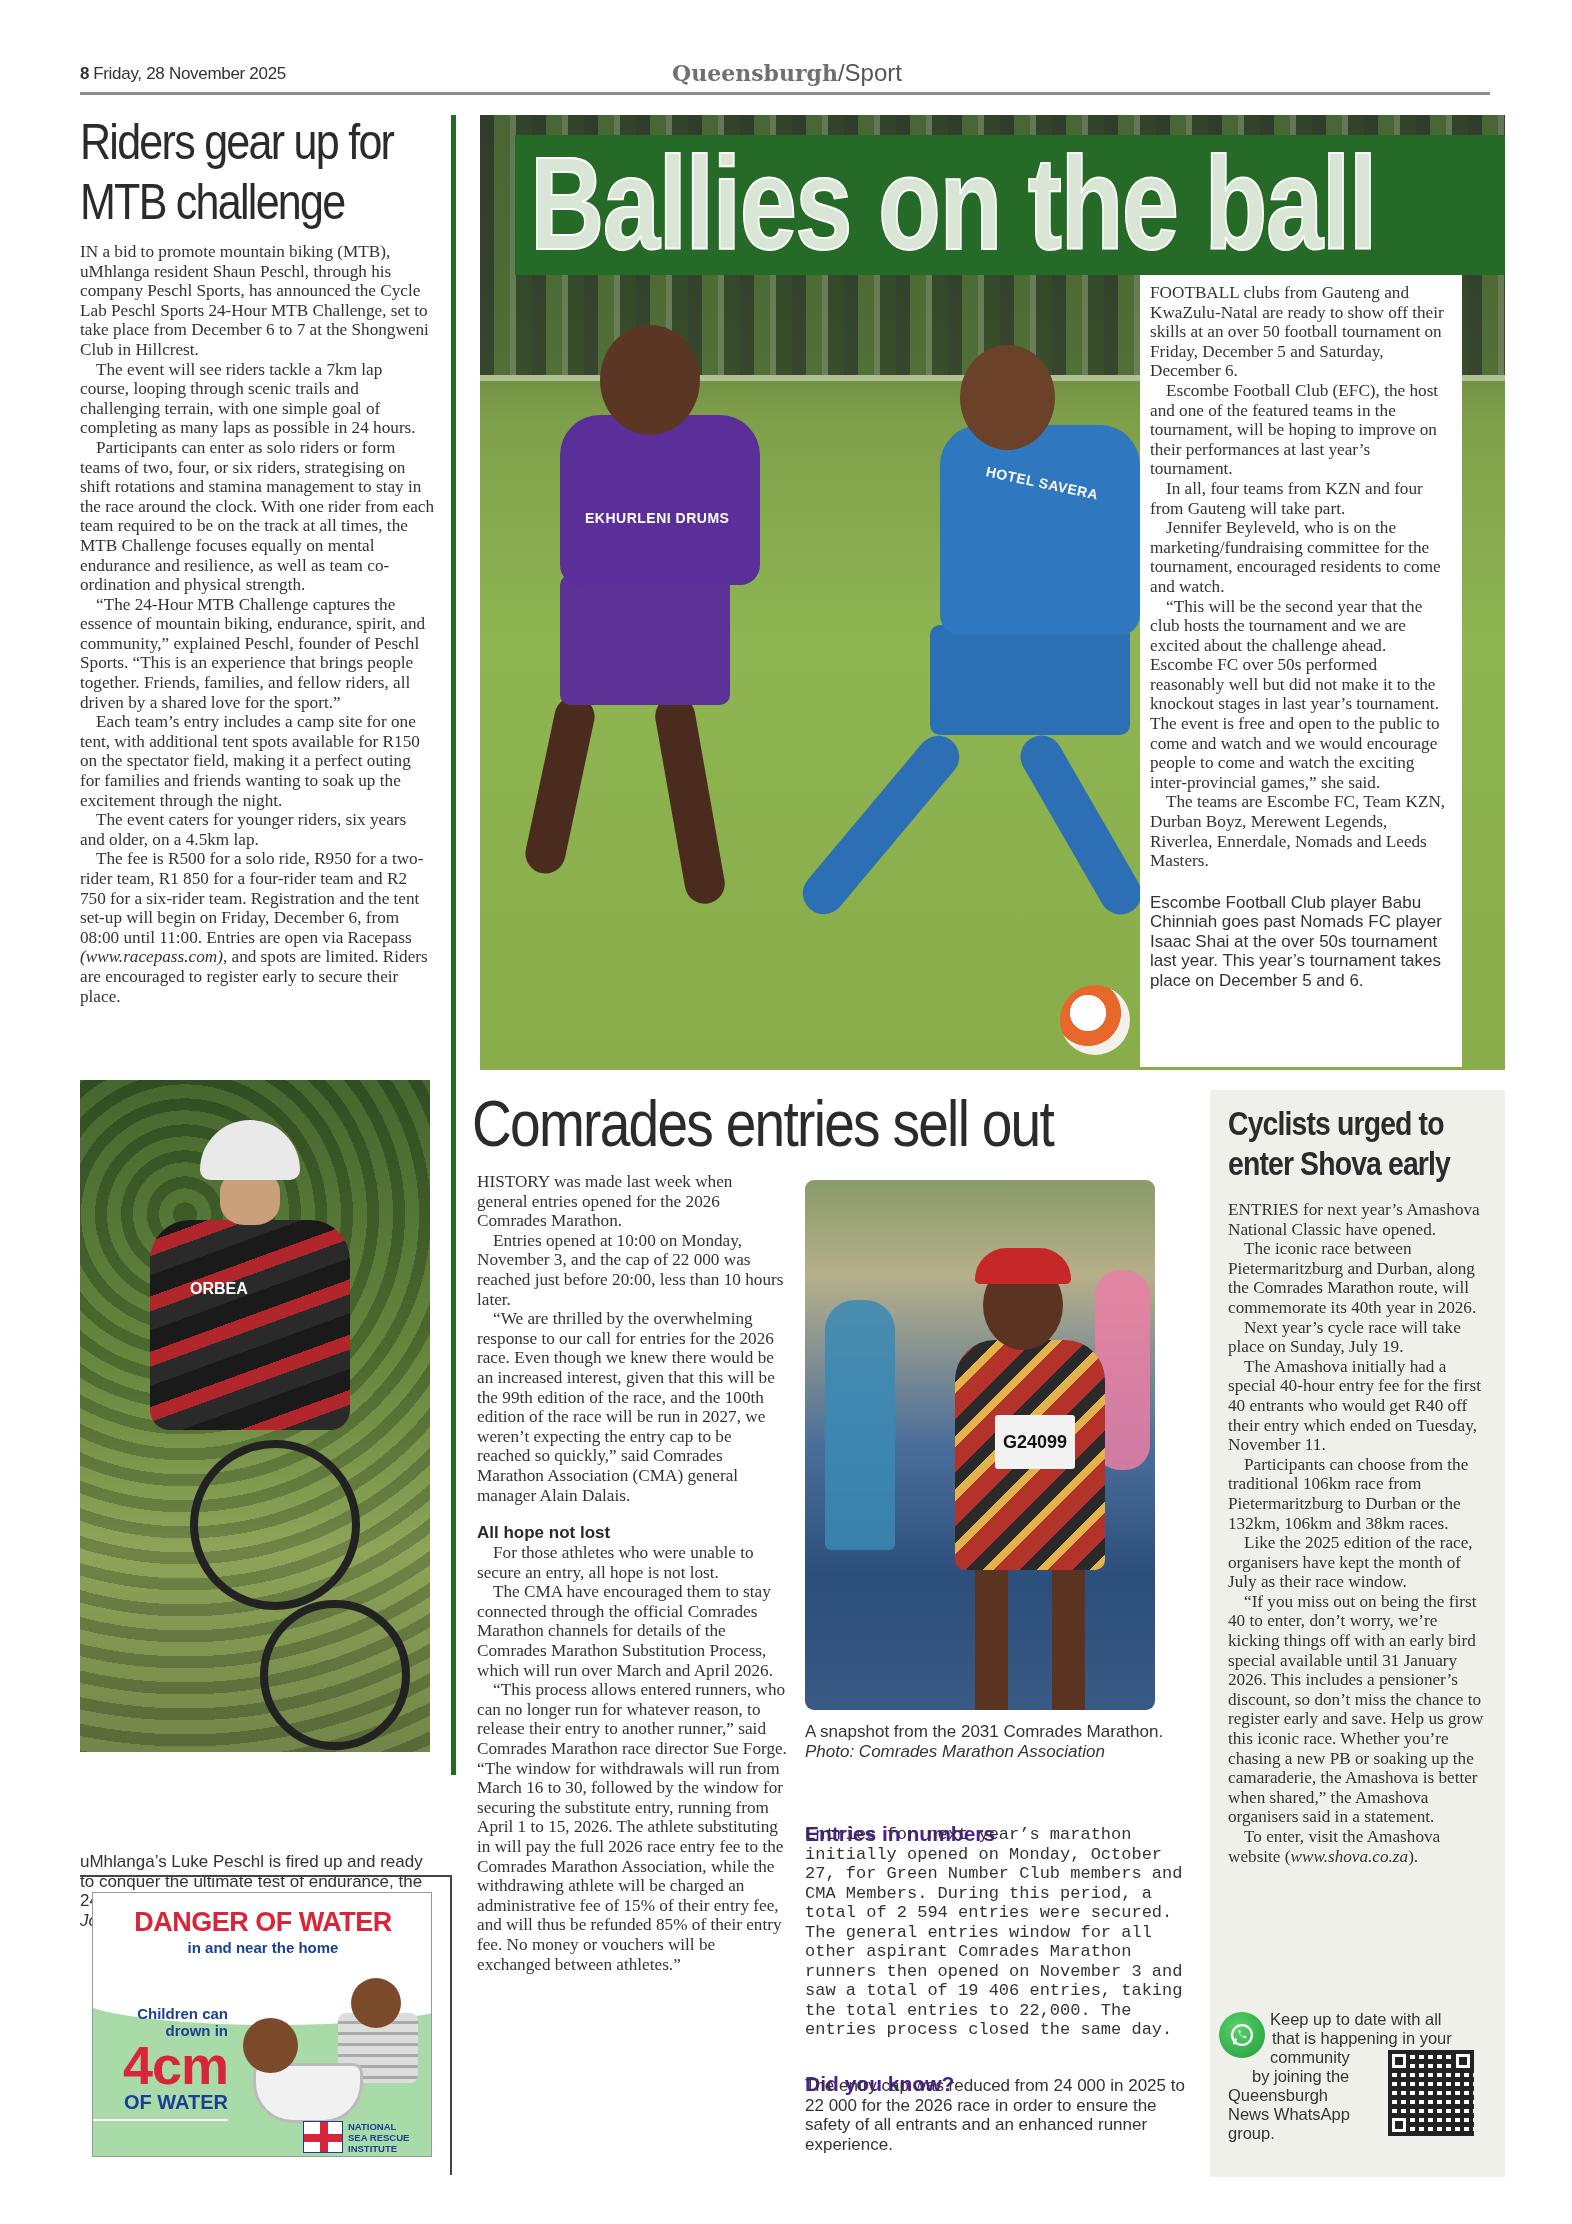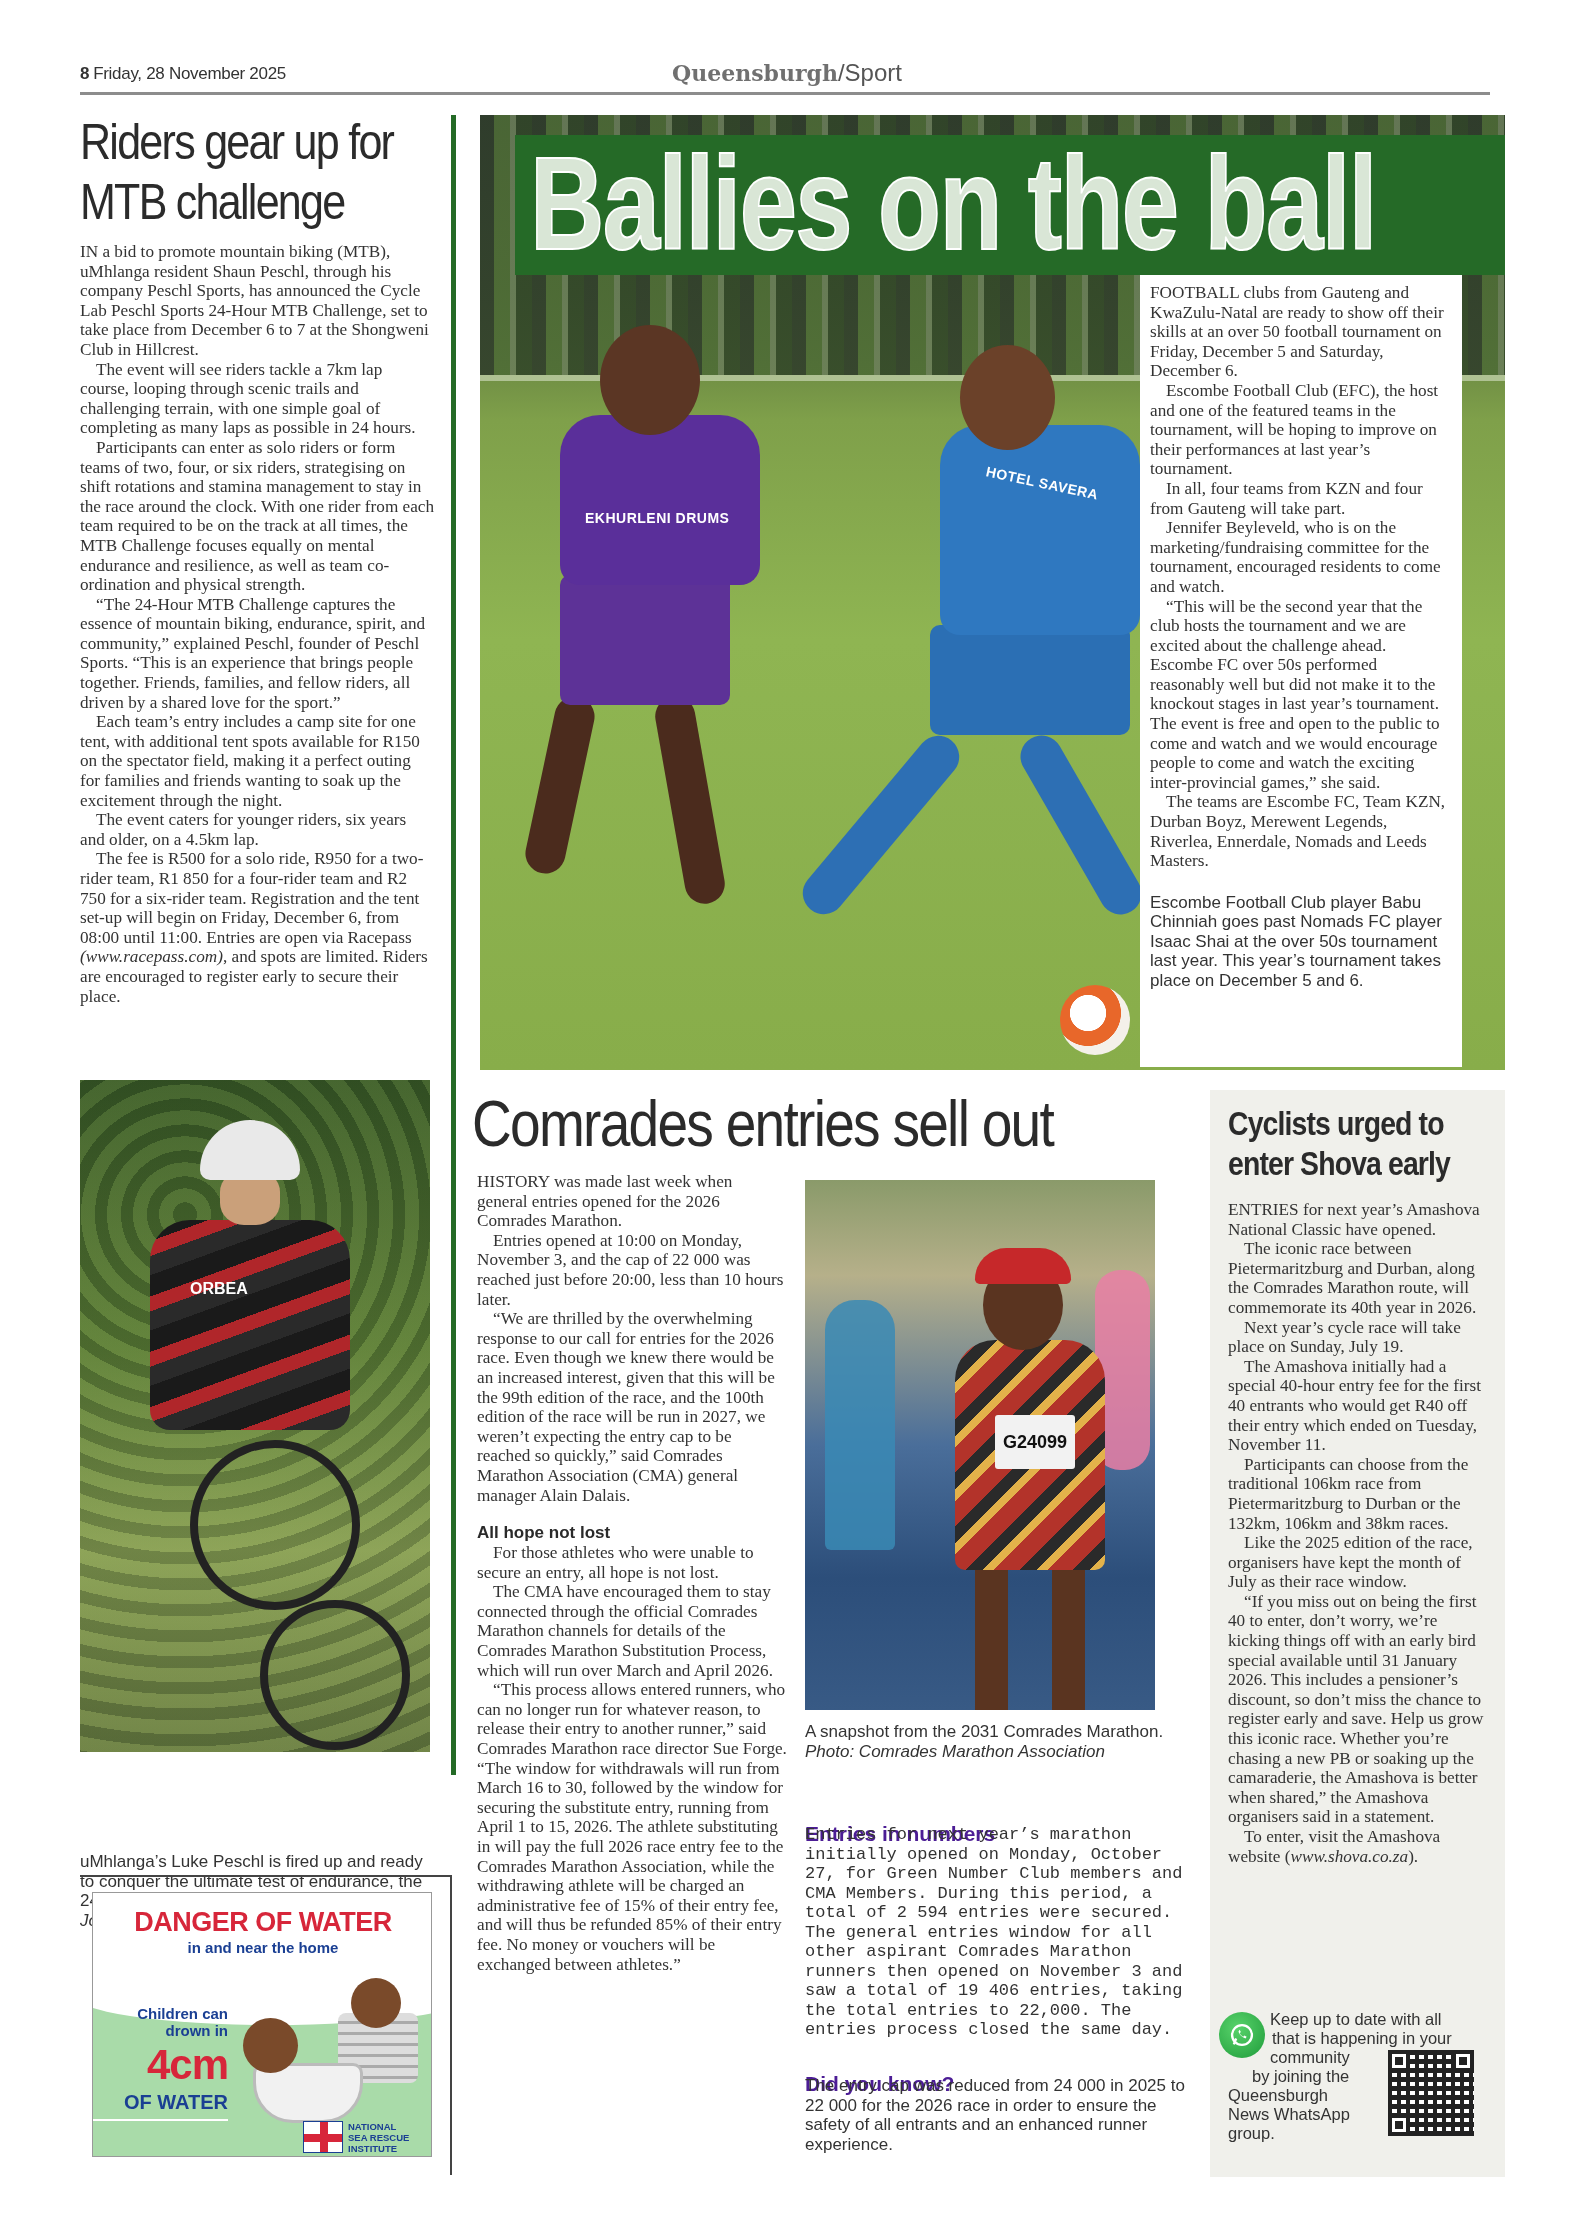--- a/index.html
+++ b/index.html
@@ -43,21 +43,21 @@
 
   .football-textbox { left: 1140px; top: 275px; width: 322px; height: 792px; background: #ffffff; padding: 8px 10px 0 10px; }
   .football-body { font-size: 17.2px; line-height: 19.6px; color: #333; }
   .football-body p { text-indent: 16px; }
   .football-body p.first { text-indent: 0; }
   .football-caption { font-family: "Liberation Sans", sans-serif; font-size: 17px; line-height: 19.5px; color: #333; margin-top: 22px; }
 
   .comrades-hed { left: 472px; top: 1085px; font-size: 64px; line-height: 78px; transform: scaleX(0.86); white-space: nowrap; }
   .comrades-col1 { left: 477px; top: 1172px; width: 310px; }
   .subhead { font-family: "Liberation Sans", sans-serif; font-weight: bold; font-size: 17px; line-height: 20px; color: #2a2a2a; margin-top: 18px; }
-  .runner-photo { left: 805px; top: 1180px; width: 350px; height: 530px; overflow: hidden; background: linear-gradient(180deg, #8a9a6a 0%, #b6b08a 18%, #4a6e9a 50%, #2c4e7a 75%, #385a85 100%); }
+  .runner-photo { left: 805px; top: 1180px; width: 350px; height: 530px; overflow: hidden; background: linear-gradient(180deg, #8a9a6a 0%, #b6b08a 18%, #4a6e9a 50%, #2c4e7a 75%, #385a85 100%); border-radius: 9px; }
   .runner-body { position: absolute; left: 150px; top: 160px; width: 150px; height: 230px; background: repeating-linear-gradient(135deg, #b3332a 0 18px, #2a2a2a 18px 30px, #e3b24a 30px 38px); border-radius: 40px 40px 10px 10px; }
   .runner-head { position: absolute; left: 178px; top: 80px; width: 80px; height: 90px; background: #5a3420; border-radius: 50%; }
   .runner-cap { position: absolute; left: 170px; top: 68px; width: 96px; height: 36px; background: #c6282a; border-radius: 40px 40px 6px 6px; }
   .bib { position: absolute; left: 190px; top: 235px; width: 80px; height: 54px; background: #f2f2f2; border-radius: 3px; color: #111; font-family: "Liberation Sans", sans-serif; font-weight: bold; font-size: 18px; text-align: center; line-height: 54px; }
   .runner-legs { position: absolute; left: 170px; top: 385px; width: 110px; height: 150px; background: linear-gradient(90deg, #5a3420 0 30%, transparent 30% 70%, #5a3420 70%); }
   .runner-bg1 { position: absolute; left: 20px; top: 120px; width: 70px; height: 250px; background: #3a8ab5; border-radius: 30px 30px 6px 6px; opacity: .85; }
   .runner-bg2 { position: absolute; left: 290px; top: 90px; width: 55px; height: 200px; background: #e97fa5; border-radius: 25px; opacity: .85; }
   .photo-caption { font-family: "Liberation Sans", sans-serif; font-size: 17px; line-height: 19.5px; color: #333; }
   .photo-caption i { font-style: italic; }
   .runner-caption { left: 805px; top: 1722px; width: 380px; }
@@ -93,21 +93,21 @@
   .wheel2 { left: 180px; top: 520px; width: 150px; height: 150px; }
   .bike-caption { left: 80px; top: 1852px; width: 360px; }
 
   .ad-frame { left: 80px; top: 1875px; width: 372px; height: 300px; border-top: 2px solid #444; border-right: 2px solid #444; }
   .ad { left: 92px; top: 1892px; width: 340px; height: 265px; border: 1px solid #999; background: linear-gradient(180deg, #ffffff 0 34%, #a9dba9 34% 100%); overflow: hidden; }
   .ad-title { position: absolute; left: 20px; top: 14px; width: 300px; text-align: center; font-family: "Liberation Sans", sans-serif; font-weight: bold; font-size: 27px; color: #d7263a; letter-spacing: -0.5px; }
   .ad-sub { position: absolute; left: 20px; top: 46px; width: 300px; text-align: center; font-family: "Liberation Sans", sans-serif; font-weight: bold; font-size: 15px; color: #1a3f93; }
   .ad-wave { position: absolute; left: -20px; top: 72px; width: 400px; height: 60px; background: #ffffff; border-radius: 0 0 50% 50%; }
   .ad-left { position: absolute; left: 0; top: 104px; width: 135px; border-top: 2px solid #fff; border-bottom: 2px solid #fff; padding: 6px 0; text-align: right; font-family: "Liberation Sans", sans-serif; font-weight: bold; }
   .ad-l1 { font-size: 15px; color: #1a3f93; line-height: 17px; display: block; }
-  .ad-4cm { font-size: 42px; color: #d7263a; line-height: 52px; display: block; letter-spacing: -1px; }
+  .ad-4cm { font-size: 54px; color: #d7263a; line-height: 52px; display: block; letter-spacing: -1px; }
   .ad-ofw { font-size: 20px; color: #1a3f93; line-height: 22px; display: block; }
   .tub1 { position: absolute; left: 160px; top: 170px; width: 110px; height: 60px; background: #f1f1f1; border: 3px solid #bbb; border-radius: 10px 10px 40px 40px; }
   .tub2 { position: absolute; left: 245px; top: 120px; width: 80px; height: 70px; background: repeating-linear-gradient(180deg, #ddd 0 8px, #aaa 8px 11px); border-radius: 8px; }
   .kid1 { position: absolute; left: 150px; top: 125px; width: 55px; height: 55px; background: #7a4a2a; border-radius: 50%; }
   .kid2 { position: absolute; left: 258px; top: 85px; width: 50px; height: 50px; background: #7a4a2a; border-radius: 50%; }
   .nsri-flag { position: absolute; left: 210px; top: 228px; width: 40px; height: 32px; background: #fff; border: 1px solid #1a3f93; }
   .nsri-flag::before { content: ""; position: absolute; left: 16px; top: 0; width: 8px; height: 100%; background: #d7263a; }
   .nsri-flag::after { content: ""; position: absolute; left: 0; top: 12px; width: 100%; height: 8px; background: #d7263a; }
   .nsri-text { position: absolute; left: 255px; top: 228px; font-family: "Liberation Sans", sans-serif; font-weight: bold; font-size: 9.5px; line-height: 11px; color: #1a3f93; }
 </style>

